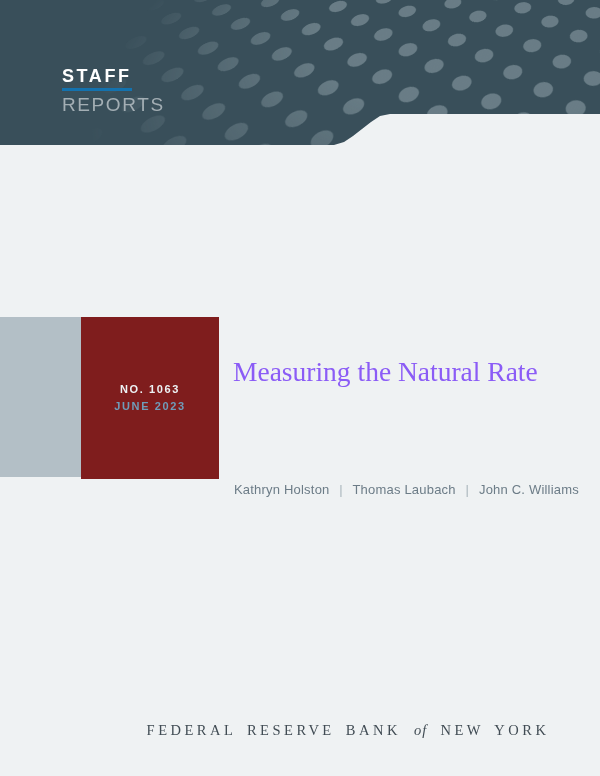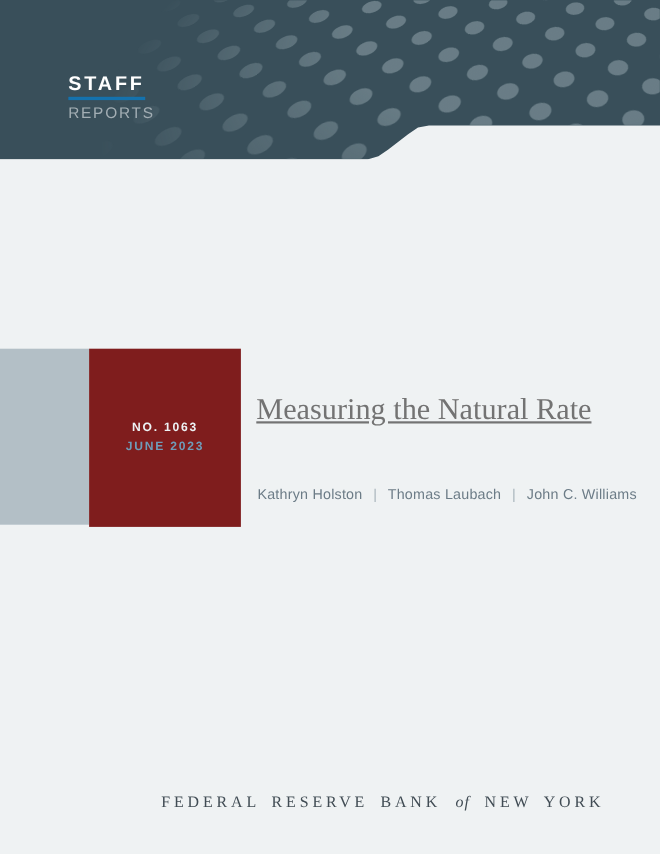--- a/index.html
+++ b/index.html
@@ -21,40 +21,40 @@
     background-size:35px 31px;
     background-position:0 0,17.5px 15.5px;
     transform:perspective(400px) rotateX(46deg) rotateZ(-12deg);
     transform-origin:70% 0%;
     -webkit-mask-image:radial-gradient(ellipse 60% 52% at 70% 24%, #000 42%, rgba(0,0,0,.55) 60%, transparent 77%);
     mask-image:radial-gradient(ellipse 60% 52% at 70% 24%, #000 42%, rgba(0,0,0,.55) 60%, transparent 77%);
   }
   .brand{position:absolute;left:62px;top:67px;}
   .brand-staff{font-weight:700;font-size:18px;line-height:1;color:#ffffff;letter-spacing:2.6px;}
   .brand-rule{width:70px;height:3px;background:#1472ae;margin:3px 0 4px;}
-  .brand-reports{font-weight:400;font-size:14px;line-height:1;color:#a3aeb4;letter-spacing:1.6px;}
+  .brand-reports{font-weight:400;font-size:19px;line-height:1;color:#a3aeb4;letter-spacing:1.6px;}
 
   
   .gray-block{position:absolute;left:0;top:317px;width:81px;height:160px;background:#b3bfc6;}
   .blue-block{
     position:absolute;left:81px;top:317px;width:138px;height:162px;background:#7f1d1d;
     display:flex;flex-direction:column;align-items:center;justify-content:center;gap:3px;
   }
   .issue-no{font-weight:700;font-size:11px;line-height:1.2;color:#edf2f4;letter-spacing:1.6px;}
   .issue-date{font-weight:700;font-size:11px;line-height:1.2;color:#6f9cb9;letter-spacing:1.6px;}
 
   .report-title{
     position:absolute;left:233px;top:355px;margin:0;
     font-family:"Liberation Serif",serif;font-weight:400;
-    font-size:27.5px;line-height:33px;color:#737373;text-decoration:underline;
+    font-size:27.5px;line-height:33px;color:#8b5cf6;
   }
   .report-title span{display:block;}
 
   .authors{
-    position:absolute;left:234px;top:442px;
+    position:absolute;left:234px;top:482px;
     font-size:13px;line-height:1.3;color:#6c7c87;letter-spacing:.2px;white-space:nowrap;
   }
   .authors .pipe{color:#a9b5bc;margin:0 6px;}
 
   
   .footer{
     position:absolute;left:0;top:721px;width:600px;text-align:center;
     font-family:"Liberation Serif",serif;font-size:14.5px;line-height:1.3;
     color:#414c54;letter-spacing:3.5px;word-spacing:4px;white-space:nowrap;padding-left:48px;
   }

